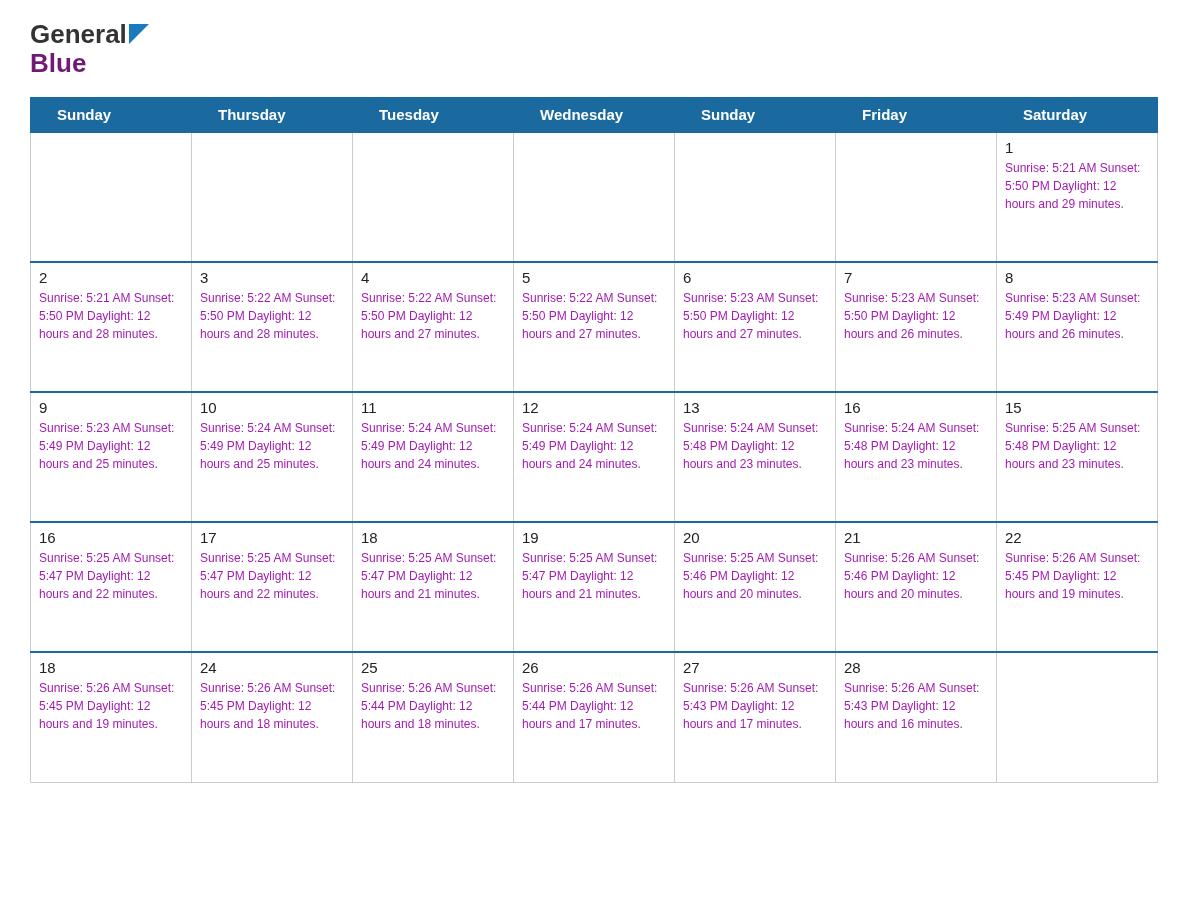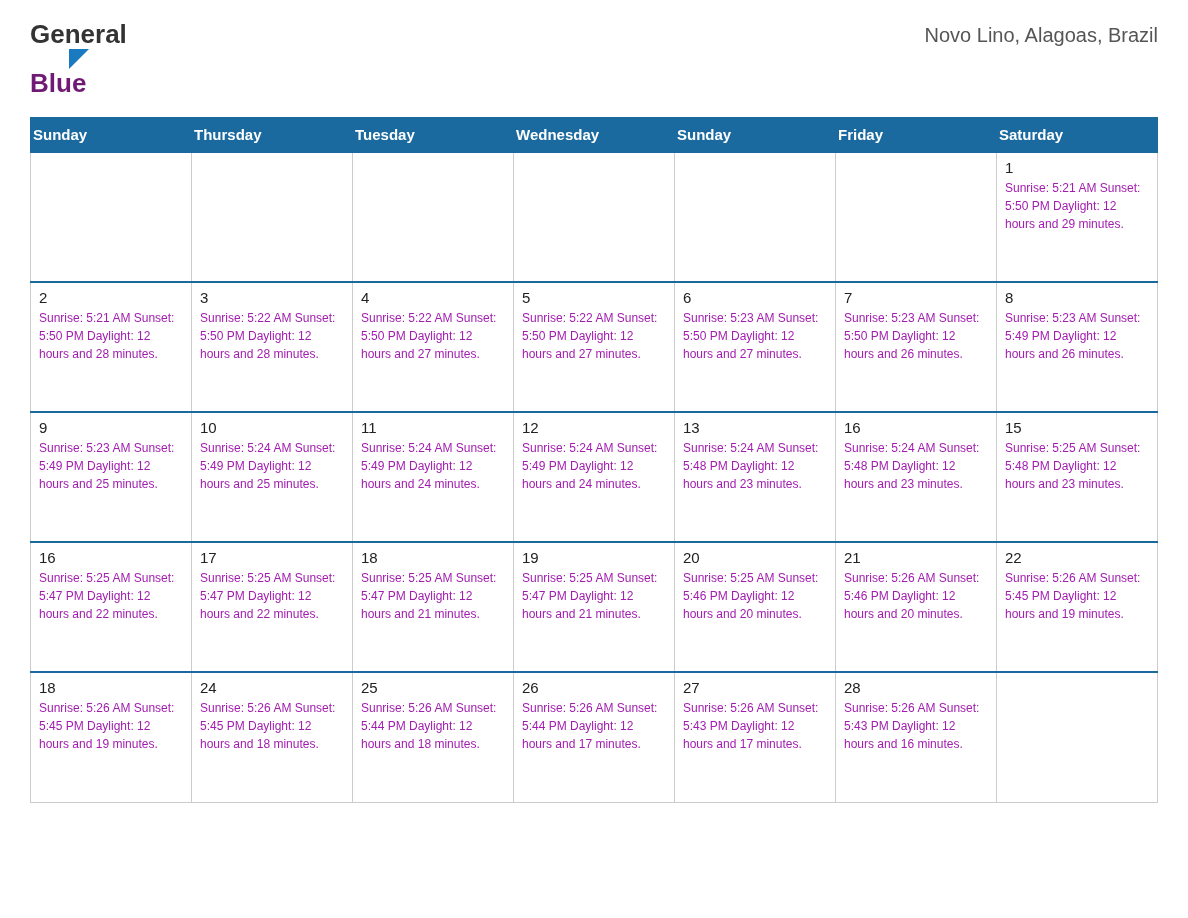--- a/index.html
+++ b/index.html
@@ -40,21 +40,20 @@
       border-left: 10px solid #1a7abf;
       border-top: 10px solid #1a7abf;
       border-right: 10px solid transparent;
       border-bottom: 10px solid transparent;
       margin-left: 2px;
       vertical-align: middle;
     }
     .logo-line1 {
       display: flex;
       align-items: center;
-      flex-direction: column;
     }
     .title-area {
       text-align: right;
     }
     .month-title {
       font-size: 48px;
       font-weight: bold;
       color: #222;
       line-height: 1.1;
     }
@@ -66,21 +65,21 @@
     .calendar {
       width: 100%;
       border-collapse: collapse;
       border: 1px solid #aaa;
     }
     .calendar th {
       background-color: #1a6aa0;
       color: #fff;
       font-size: 15px;
       font-weight: bold;
-      padding: 8px 2px;
+      padding: 8px 26px;
       text-align: left;
       border: 1px solid #1a6aa0;
     }
     .calendar td {
       vertical-align: top;
       padding: 6px 8px;
       border: 1px solid #ccc;
       width: calc(100% / 7);
       min-height: 110px;
       height: 130px;
@@ -114,21 +113,20 @@
 
 <div class="header">
   <div class="logo">
     <div class="logo-line1">
       <span class="logo-general">General</span>
       <span class="logo-arrow"></span>
     </div>
     <span class="logo-blue">Blue</span>
   </div>
   <div class="title-area">
-    <div class="location">Novo Lino, Alagoas, Brazil</div>
   </div>
 </div>
 
 <table class="calendar">
   <thead>
     <tr>
     <th>Sunday</th>
         <th>Thursday</th>
         <th>Tuesday</th>
         <th>Wednesday</th>

